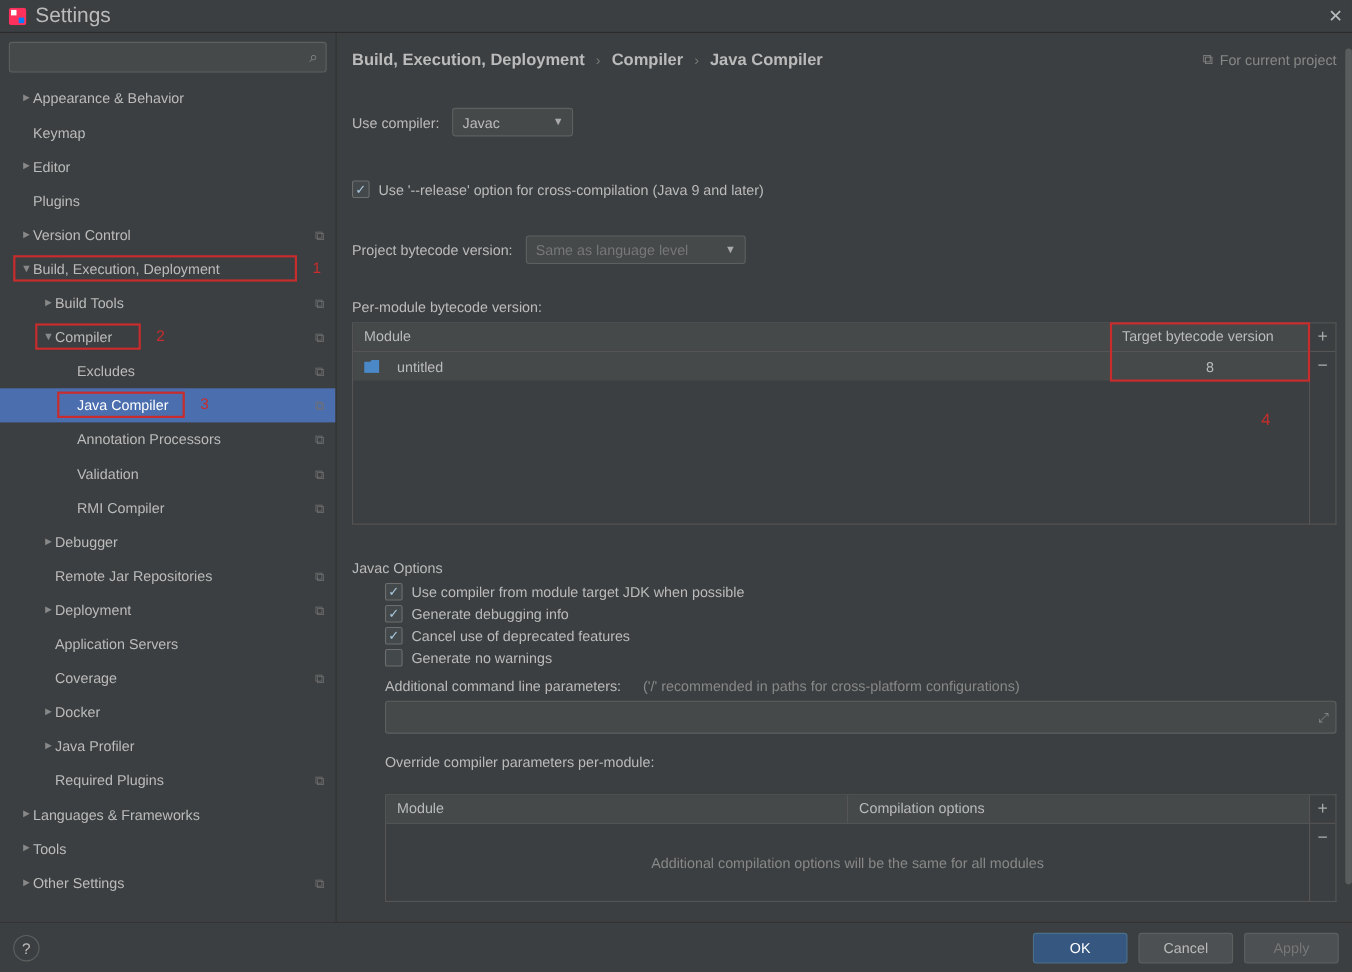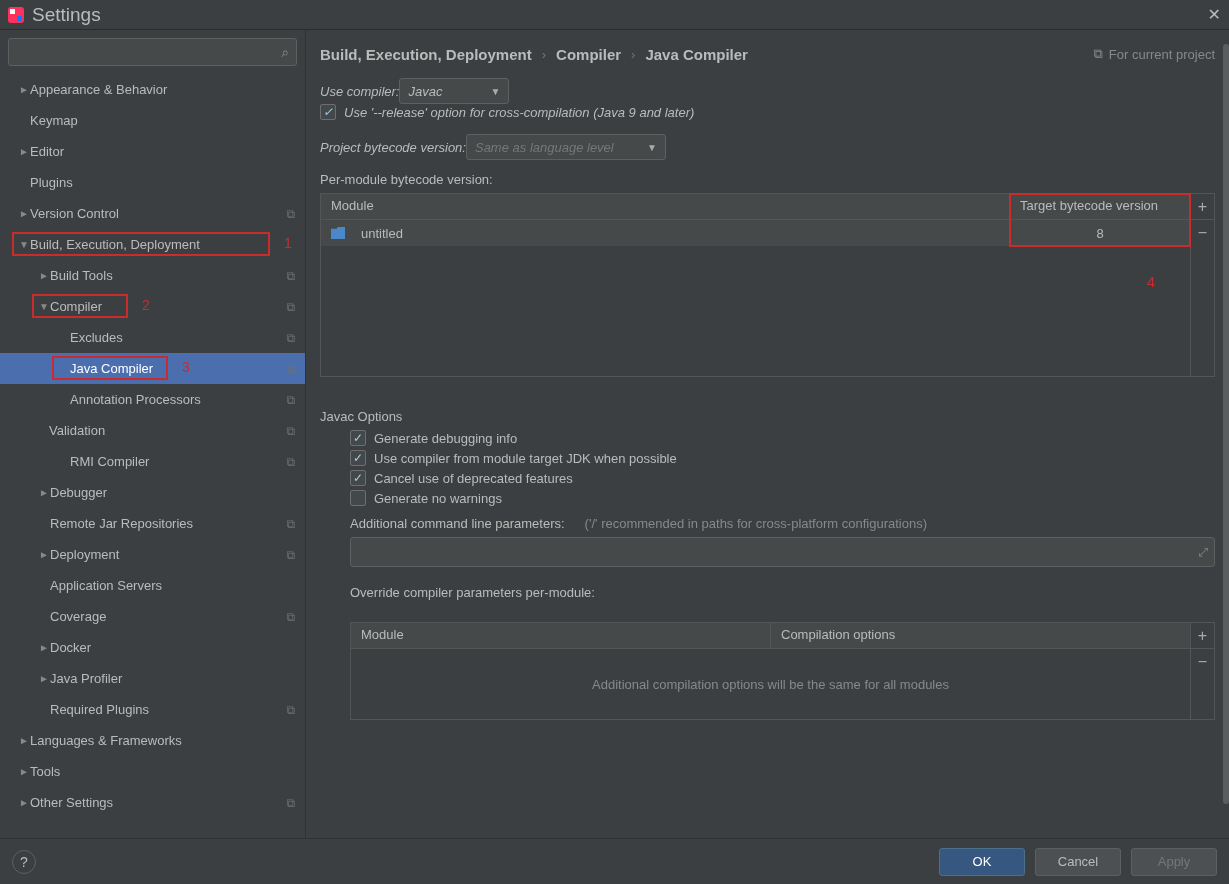--- a/index.html
+++ b/index.html
@@ -111,23 +111,23 @@
   .breadcrumb .sep { color: #777; }
   .for-project {
     margin-left: auto;
     color: #888;
     display: flex; align-items: center; gap: 6px;
     font-size: 13px;
   }
   .form-row {
     display: flex;
     align-items: center;
-    margin: 0 0;
-    color: #bbbbbb;
-    font-style: italic;
+    gap: 12px;
+    margin: 20px 0;
+    color: #bbbbbb;
   }
   .form-row label { white-space: nowrap; }
   .select {
     display: inline-flex;
     align-items: center;
     justify-content: space-between;
     background: #45494a;
     border: 1px solid #5e6060;
     border-radius: 3px;
     height: 26px;
@@ -329,21 +329,21 @@
           <span class="label" style="position: relative; z-index: 1;">Java Compiler</span>
           <span class="copy-icon">⧉</span>
           <span style="position: absolute; border: 2px solid rgb(201, 44, 44); height: 24px; pointer-events: none; left: 52px; width: 116px; top: 3px;"></span>
           <span class="marker" style="position: absolute; left: 176px; top: 6px;">3</span>
         </div>
         <div class="tree-item" style="padding-left: 58px;">
           <span class="arrow"></span>
           <span class="label">Annotation Processors</span>
           <span class="copy-icon">⧉</span>
         </div>
-        <div class="tree-item" style="padding-left: 37px;">
+        <div class="tree-item" style="padding-left: 58px;">
           <span class="arrow"></span>
           <span class="label">Validation</span>
           <span class="copy-icon">⧉</span>
         </div>
         <div class="tree-item" style="padding-left: 58px;">
           <span class="arrow"></span>
           <span class="label">RMI Compiler</span>
           <span class="copy-icon">⧉</span>
         </div>
         <div class="tree-item" style="padding-left: 38px;">
@@ -460,25 +460,25 @@
       </div>
       <div class="red-box" style="right:24px; top:0; width:182px; height:54px;"></div>
       <span style="position:absolute; right:60px; top:80px; color:#c92c2c; font-size:15px;">4</span>
     </div>
 
     <div class="javac-options">
       <div class="section-label" style="margin-left:0;">Javac Options</div>
       <div class="opts">
         <div class="checkbox checked">
             <span class="box"></span>
-            <span>Generate debugging info</span>
+            <span>Use compiler from module target JDK when possible</span>
           </div>
         <div class="checkbox checked">
             <span class="box"></span>
-            <span>Use compiler from module target JDK when possible</span>
+            <span>Generate debugging info</span>
           </div>
         <div class="checkbox checked">
             <span class="box"></span>
             <span>Cancel use of deprecated features</span>
           </div>
         <div class="checkbox">
             <span class="box"></span>
             <span>Generate no warnings</span>
           </div>
       </div>

